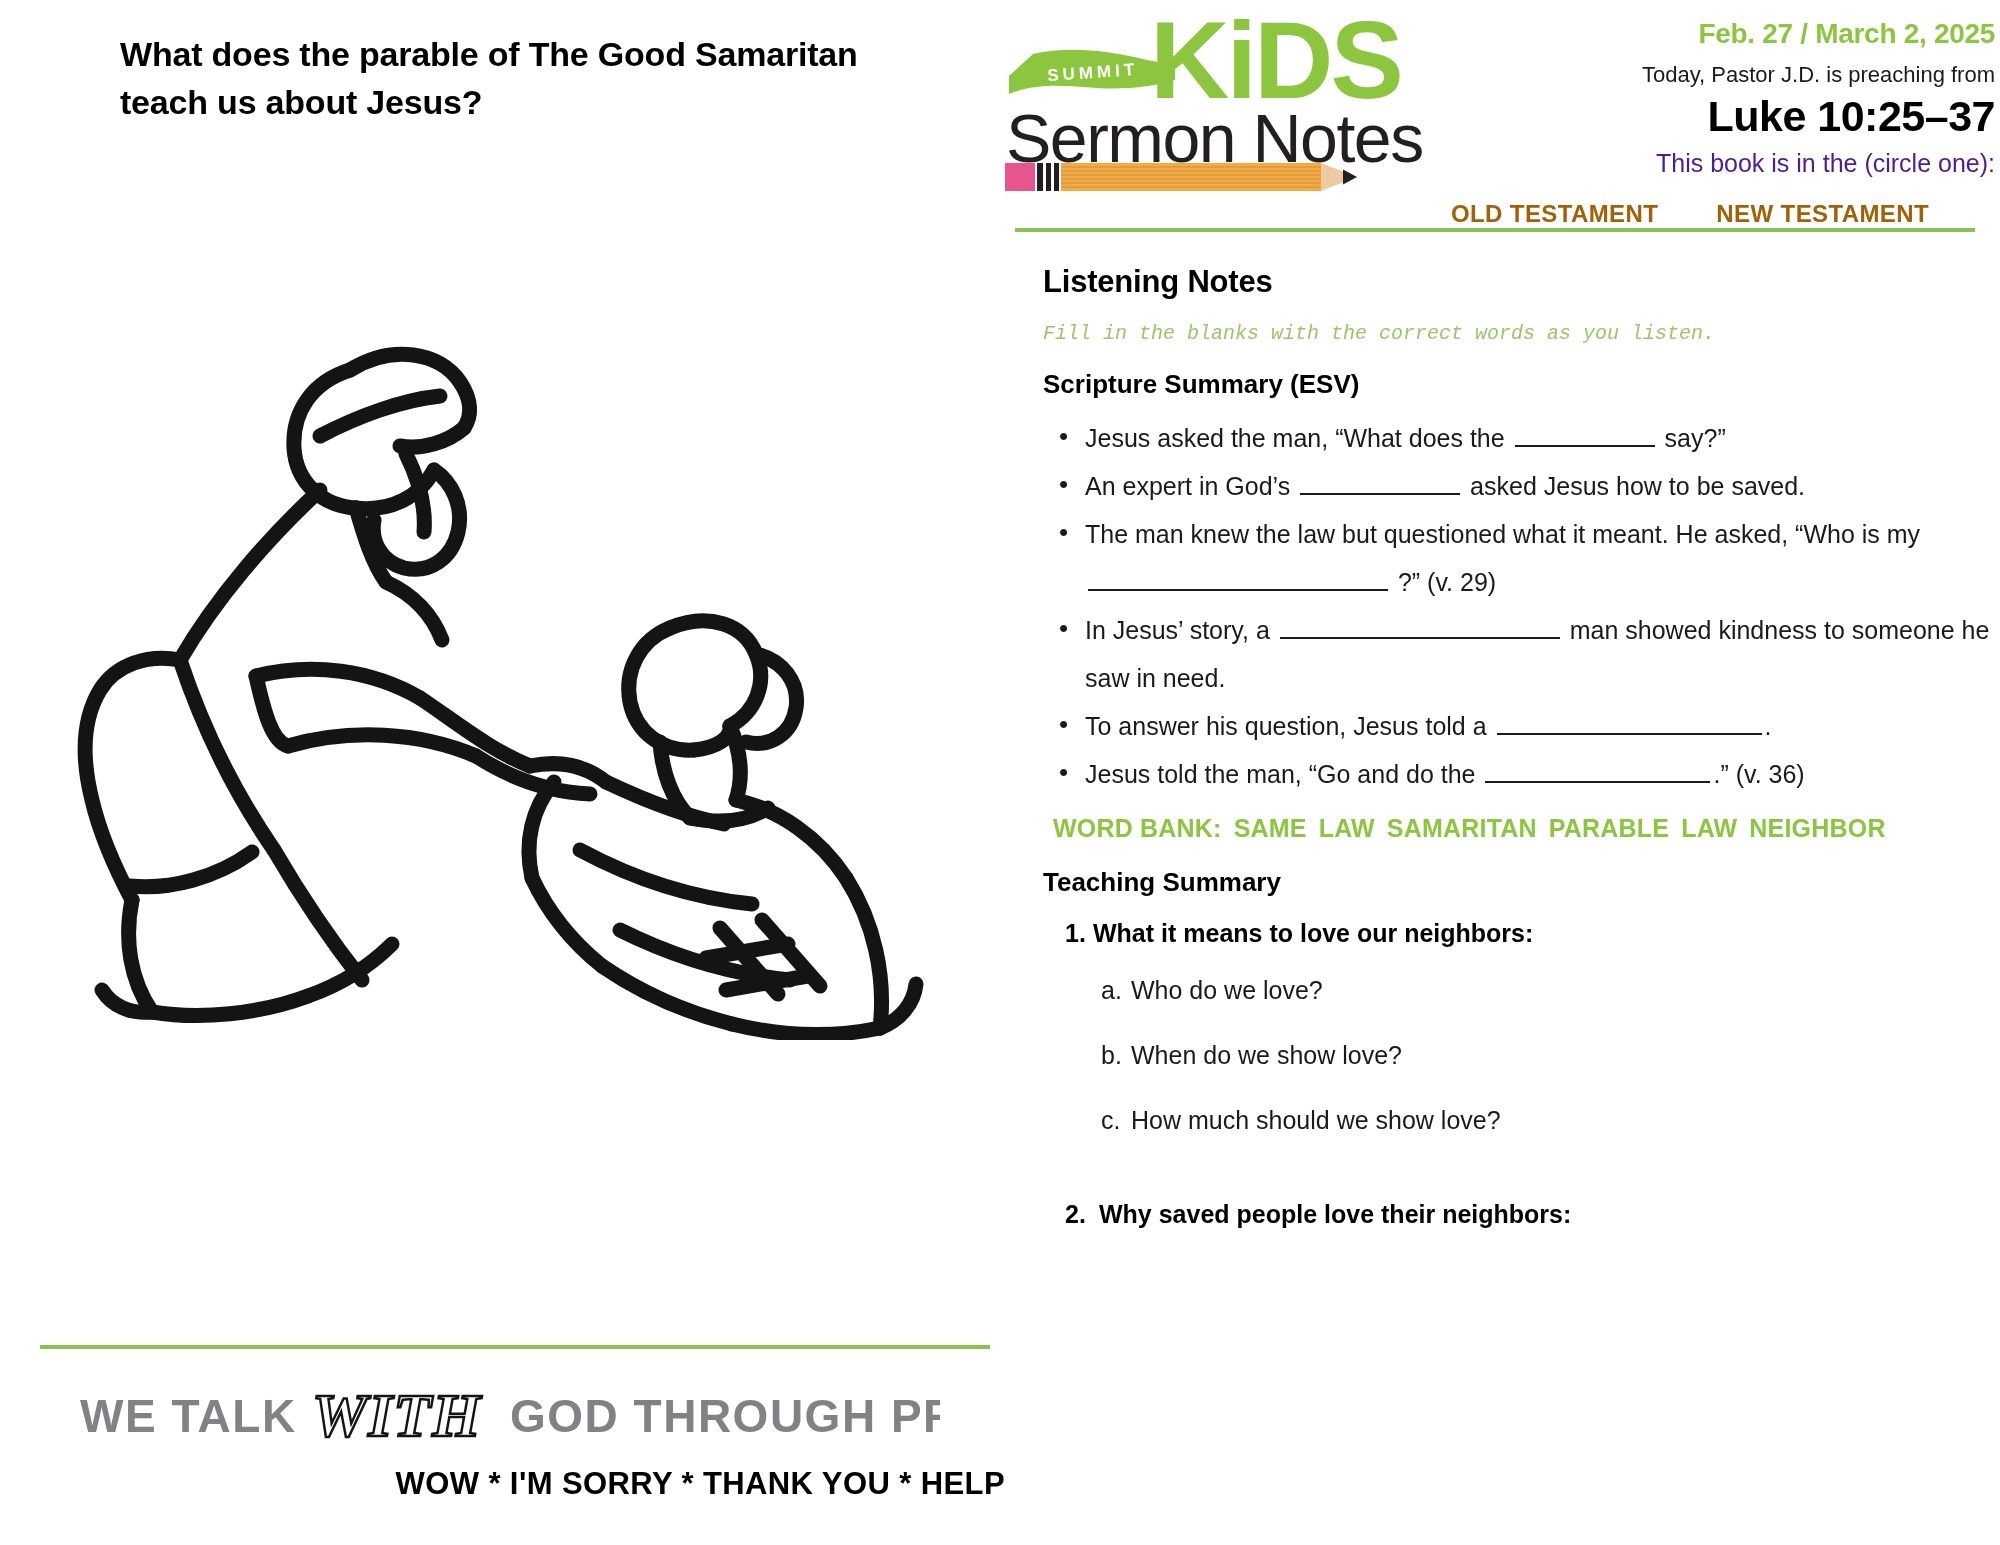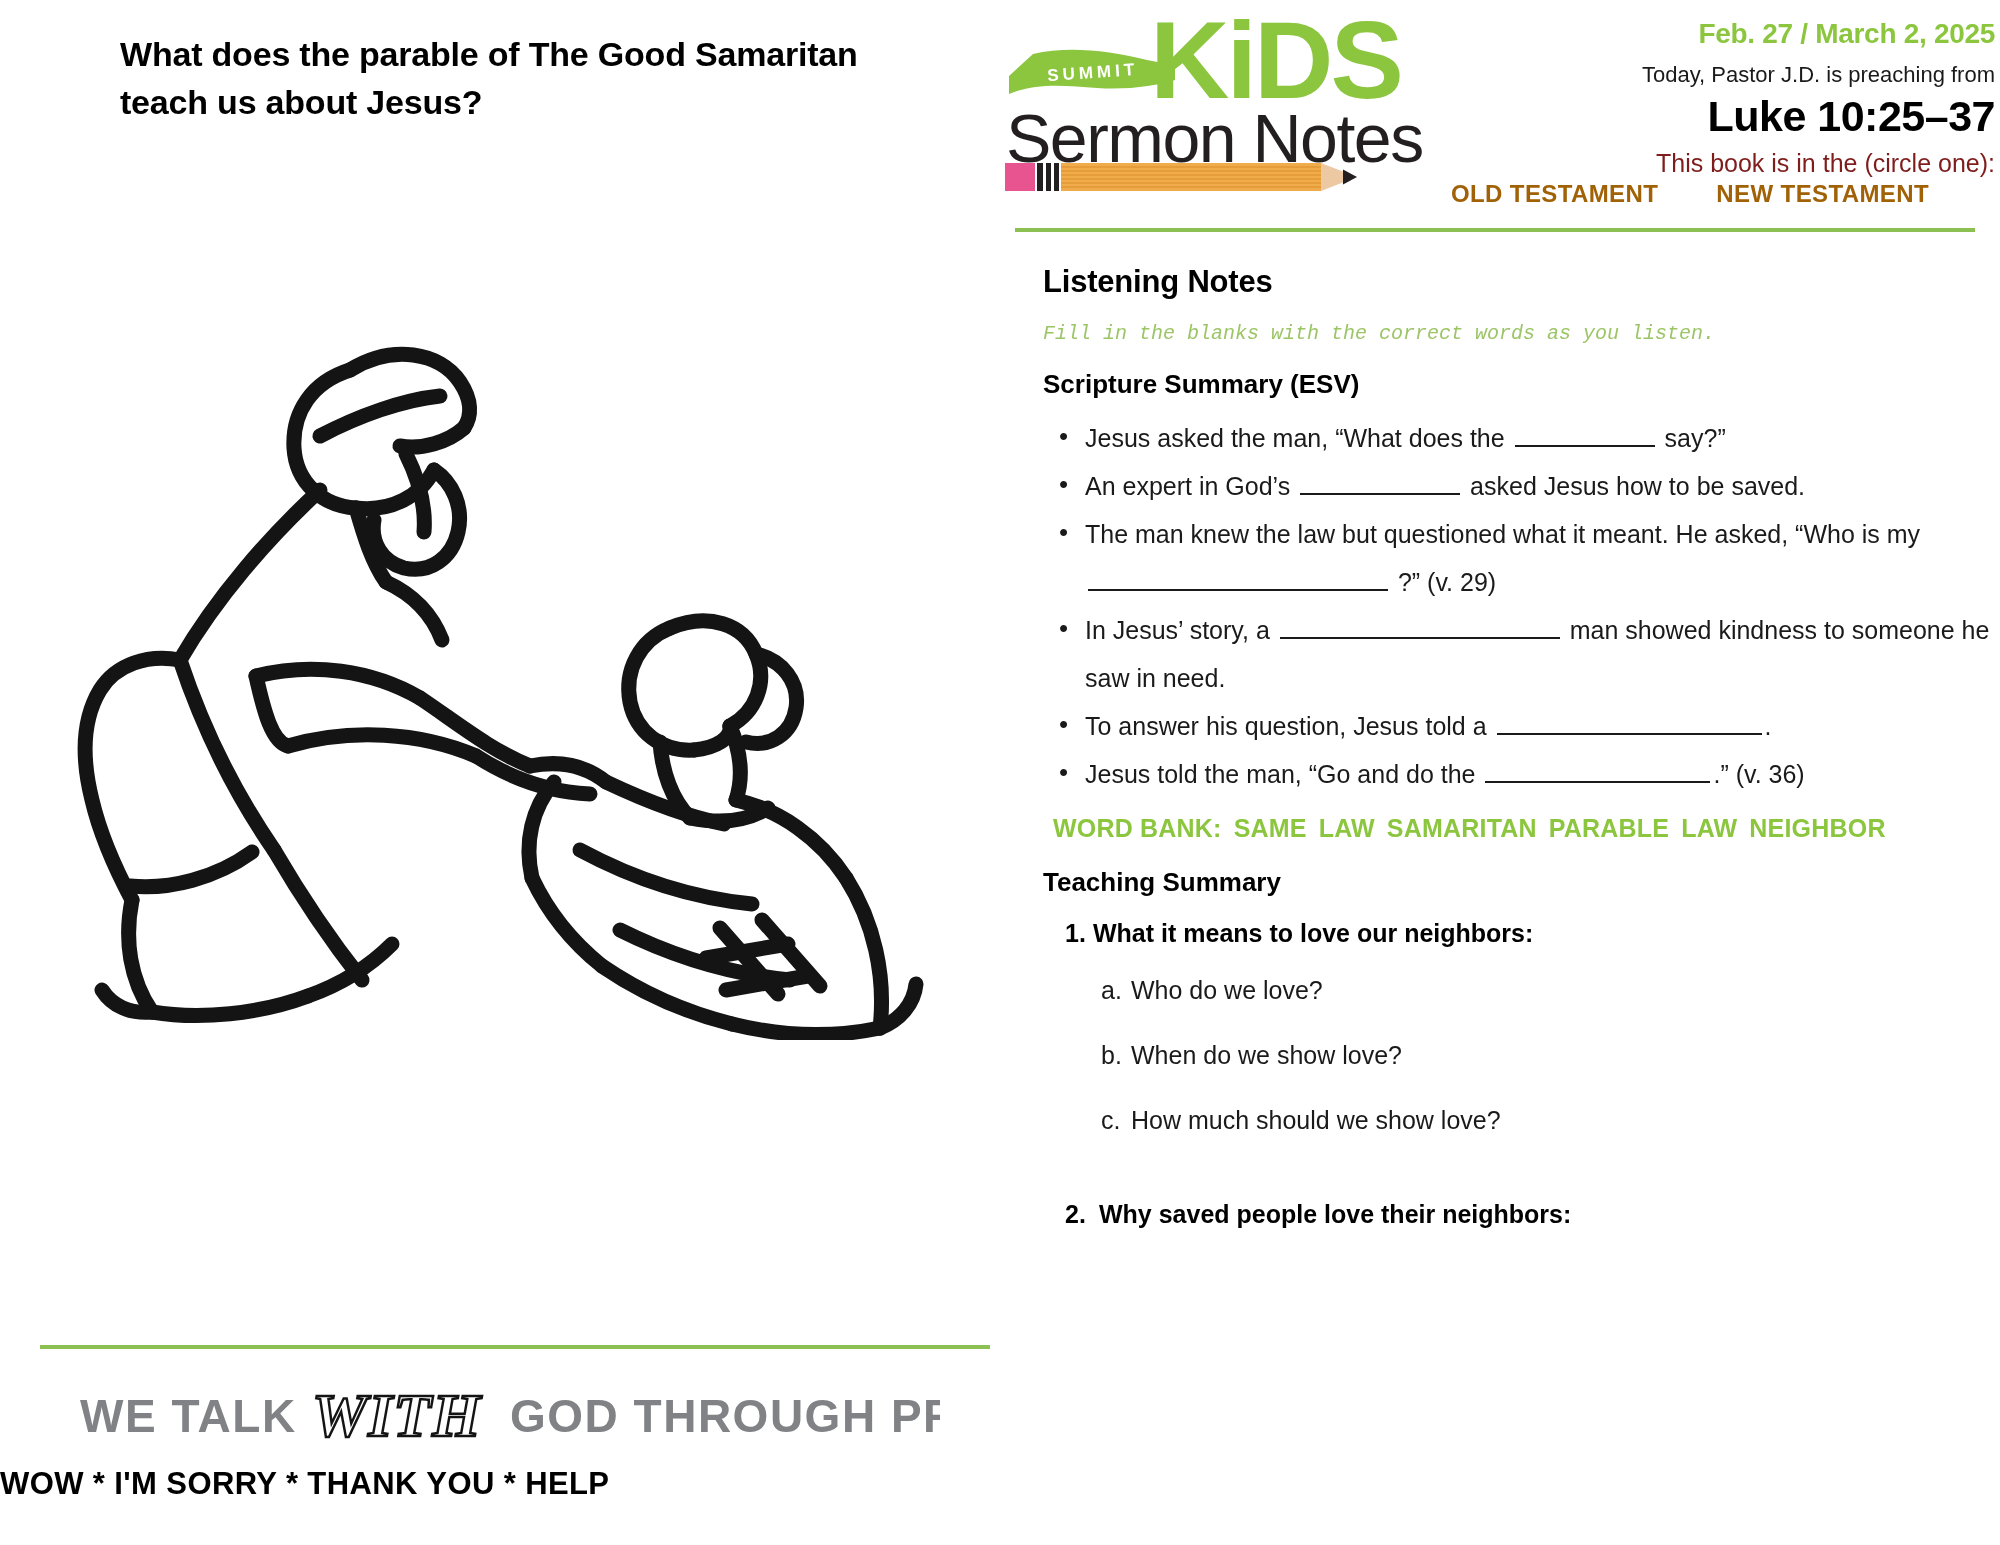--- a/index.html
+++ b/index.html
@@ -70,21 +70,21 @@
     align-items: center;
     justify-content: center;
   }
   .prayer-banner svg { display: block; }
 
   .prayer-sub {
     position: absolute;
     left: 0;
     top: 1466px;
     width: 1005px;
-    text-align: left;
+    text-align: right;
     font-size: 31px;
     font-weight: bold;
     letter-spacing: 0.4px;
     color: #000;
   }
 
   
   .right-col {
     position: relative;
     width: 995px;
@@ -164,22 +164,22 @@
   }
   .passage-ref {
     font-size: 43px;
     font-weight: bold;
     color: #000;
     letter-spacing: -0.5px;
     margin-bottom: 8px;
   }
   .circle-one {
     font-size: 25px;
-    color: #7f1d1d;
-    margin-bottom: 2px;
+    color: #4c1d95;
+    margin-bottom: 22px;
   }
   .testaments {
     display: flex;
     justify-content: center;
     gap: 58px;
     font-size: 24px;
     font-weight: bold;
     letter-spacing: 0.4px;
     color: #a16207;
   }

